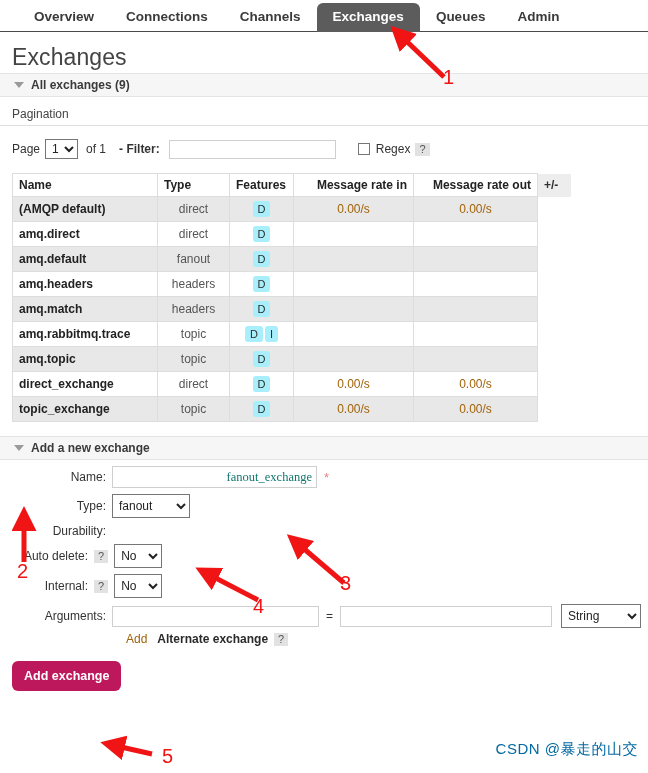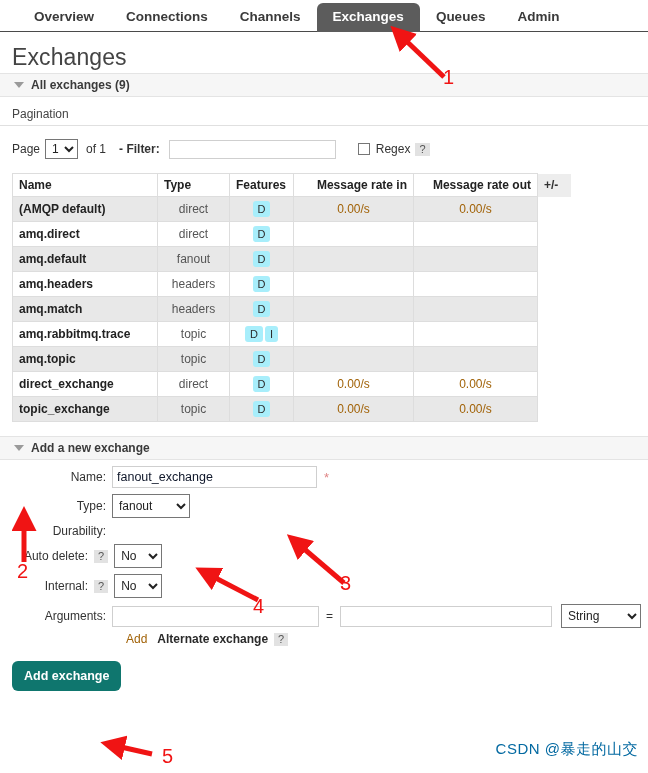--- a/index.html
+++ b/index.html
@@ -193,42 +193,43 @@
     width: 106px;
     text-align: right;
     padding-right: 6px;
     color: #333333;
     white-space: nowrap;
   }
   .star { color: #e08585; margin-left: 7px; font-size: 13px; }
   #name-input {
     width: 205px;
     height: 22px;
-    font-family: Liberation Sans, sans-serif;
+    font-family: Liberation Serif, serif;
     font-size: 12.5px;
-    color: #0f172a;
+    color: #0f766e;
     border: 1px solid #cfcfcf;
     padding: 0 4px;
     box-sizing: border-box;
+    text-align: right;
   }
   #args-key, #args-val {
     height: 21px;
     border: 1px solid #cfcfcf;
     box-sizing: border-box;
   }
   #args-key { width: 207px; }
   #args-val { width: 212px; }
   .eq { margin: 0 7px; color: #333; }
   .addlink { color: #a16207; margin-left: 8px; cursor: pointer; text-align: right; }
   .altex { font-weight: bold; color: #2a2a2a; margin-left: 10px; }
 
   
   #add-exchange-btn {
     margin: 15px 0 0 12px;
-    background: #0f766e;
+    background: #be185d;
     color: #ffffff;
     font-weight: bold;
     font-size: 12.5px;
     border: none;
     border-radius: 6px;
     padding: 8px 12px;
     cursor: pointer;
     font-family: "Liberation Sans", sans-serif;
   }
 

